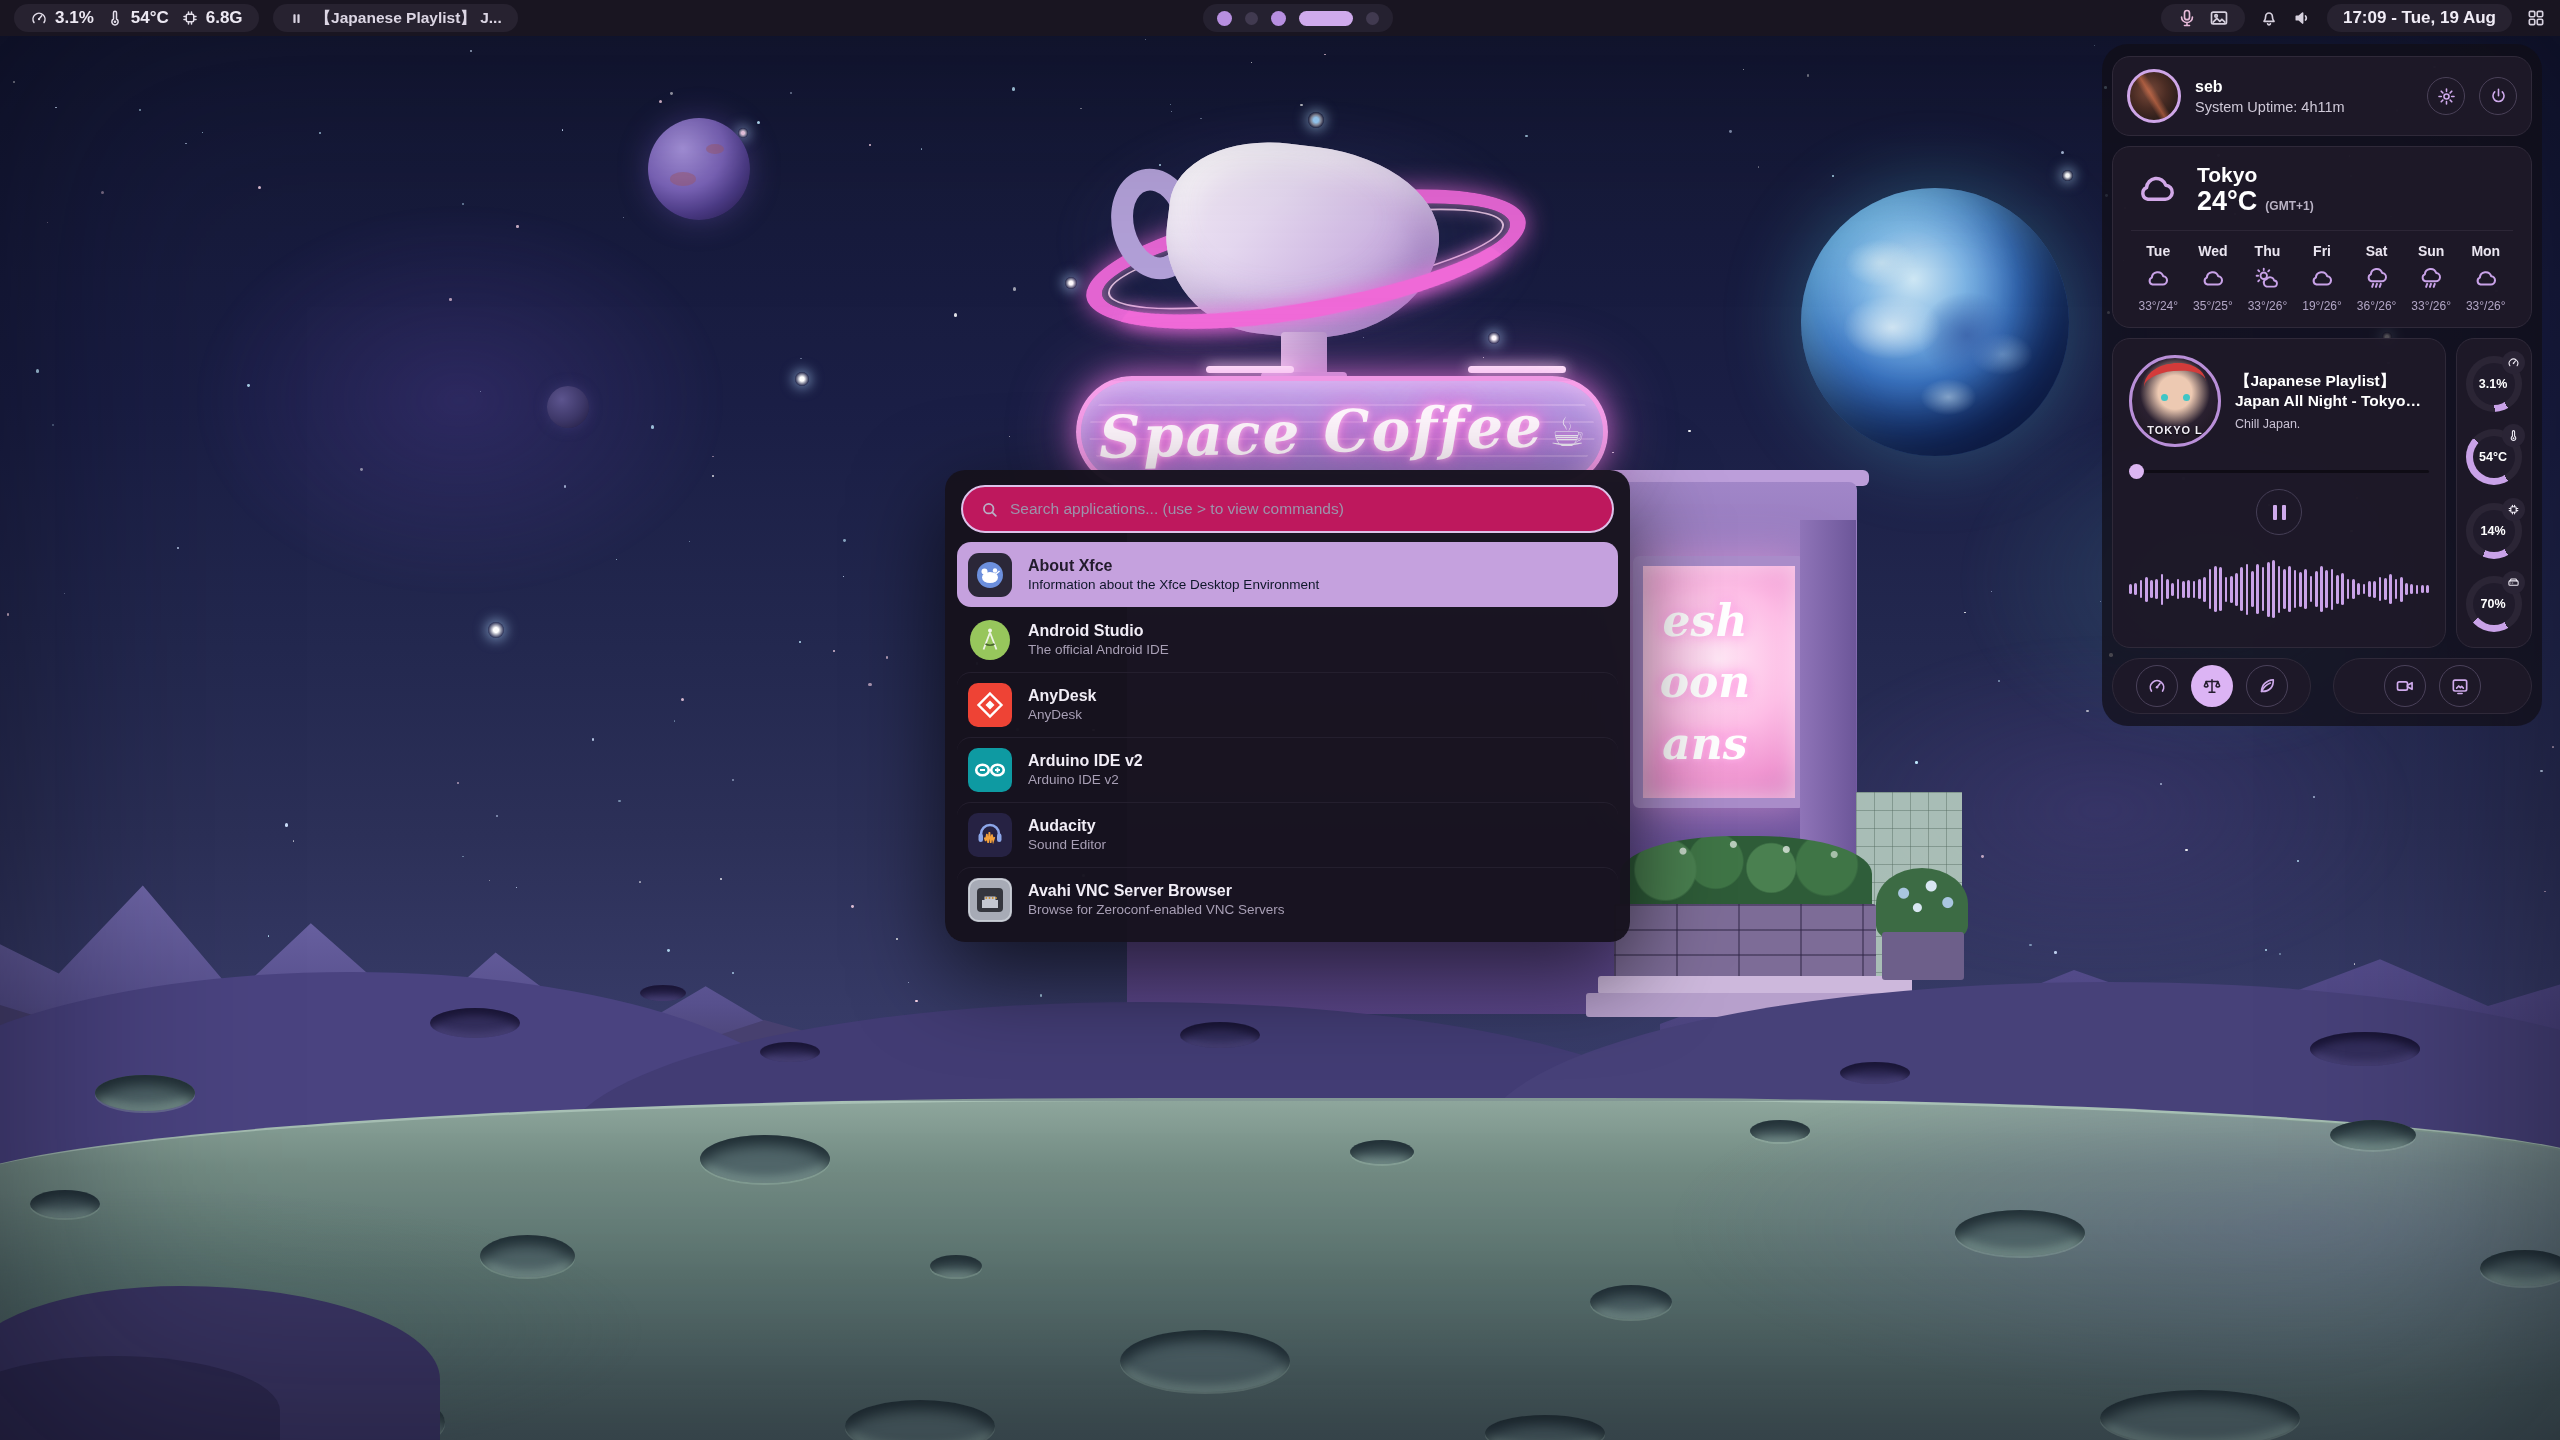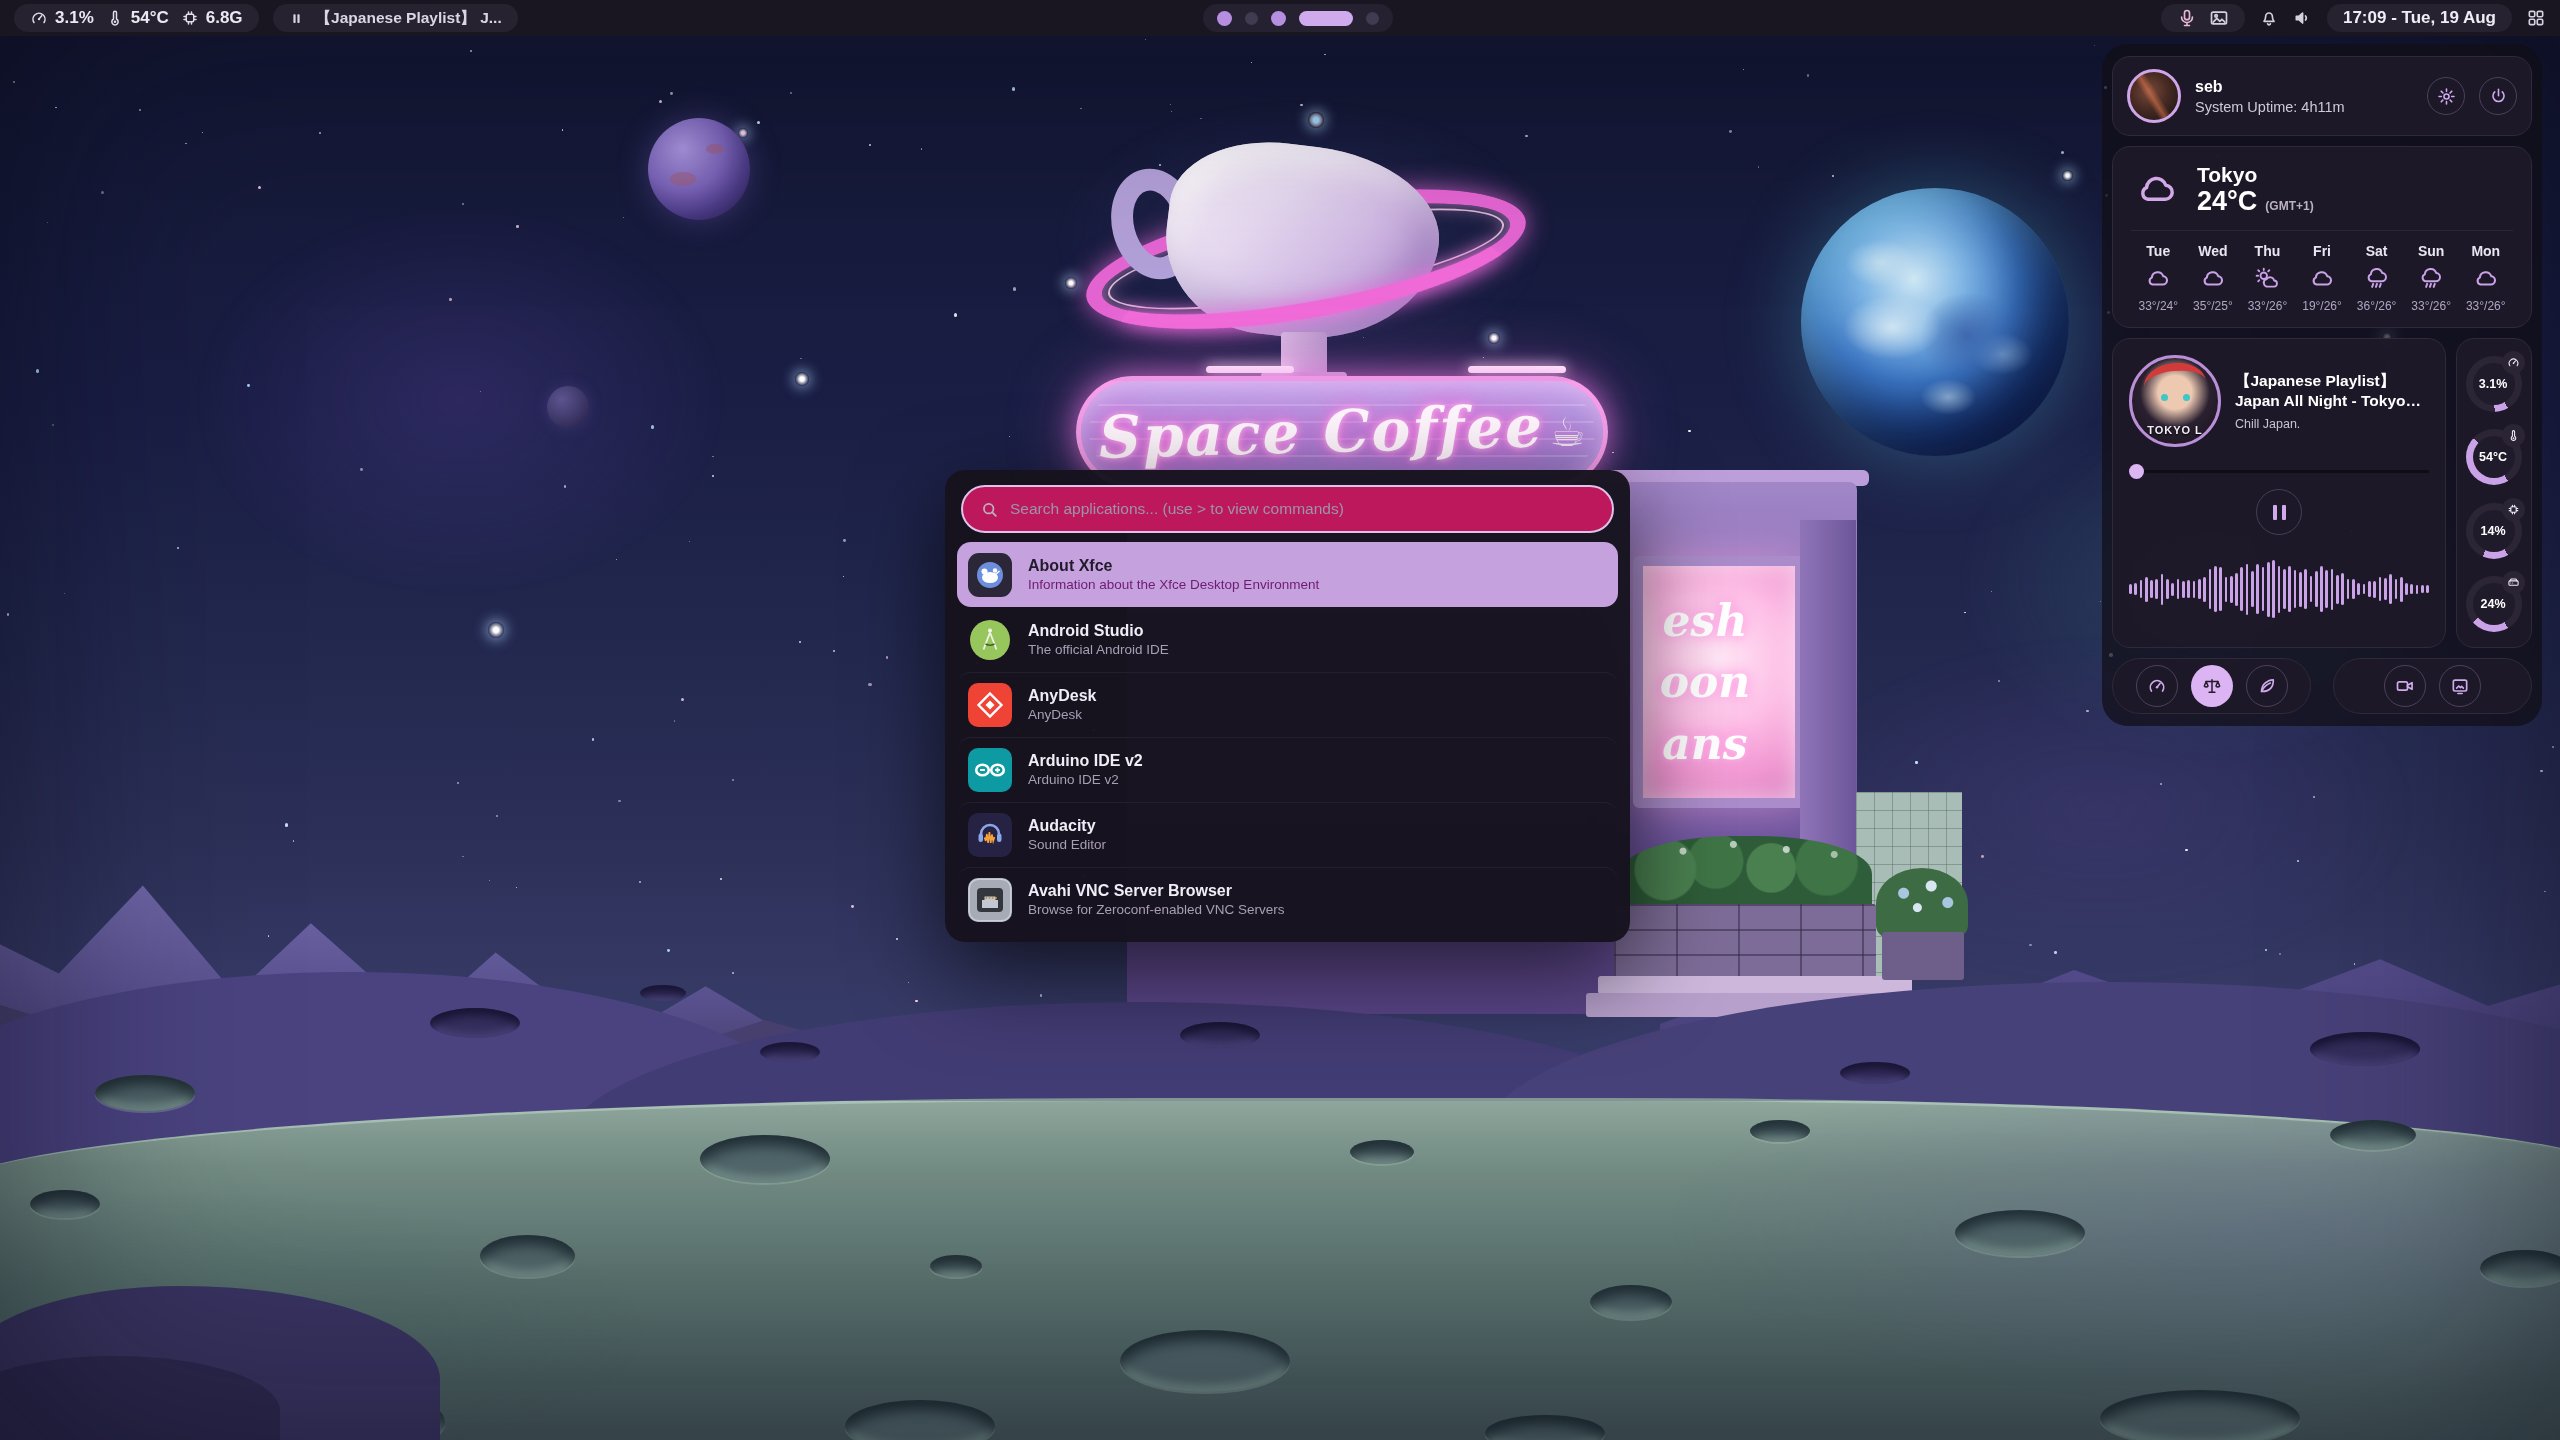--- a/index.html
+++ b/index.html
@@ -146,21 +146,21 @@
      border-top:1px solid #241f2e}
   .row:first-child{border-top-color:transparent}
   .row.selected{background:#c5a1de;border-top-color:transparent}
   .row.selected + .row{border-top-color:transparent}
   .app-icon{width:44px;height:44px;flex:0 0 auto}
   .app-icon svg{display:block;width:44px;height:44px}
   .row .txt{display:flex;flex-direction:column;gap:3px;min-width:0}
   .row .t1{font-weight:bold;font-size:16px;color:#f1edf6;line-height:1.05}
   .row .t2{font-size:13.5px;color:#a89fb5;line-height:1.05}
   .row.selected .t1{color:#221b2c}
-  .row.selected .t2{color:#701a75}
+  .row.selected .t2{color:#0f172a}
 
   
   .sidebar{position:absolute;left:2102px;top:44px;width:440px;border-radius:26px;z-index:40;
      background:rgba(17,14,22,.72);padding:12px 10px;display:flex;flex-direction:column;gap:10px}
   .card{background:rgba(30,25,40,.92);border:1px solid #2f2939;border-radius:18px}
   .user-card{display:flex;align-items:center;gap:14px;padding:12px 14px;height:80px}
   .avatar{width:54px;height:54px;border-radius:50%;border:3px solid #cfa6e8;overflow:hidden;flex:0 0 auto;cursor:pointer;
      background:radial-gradient(circle at 40% 40%,#7a4a3a 0%,#4a2c24 42%,#241a18 82%)}
   .avatar::after{content:"";display:block;width:100%;height:100%;
      background:linear-gradient(58deg,transparent 38%,rgba(232,122,80,.55) 47%,transparent 57%)}
@@ -904,21 +904,21 @@
             <span class="ic">
               <svg viewBox="0 0 24 24" fill="none" stroke="currentColor" stroke-linecap="round" stroke-linejoin="round" stroke-width="2">
                 <rect x="7" y="7" width="10" height="10" rx="2"></rect>
                 <path d="M10 7V4M14 7V4M10 20v-3M14 20v-3M7 10H4M7 14H4M20 10h-3M20 14h-3"></path>
               </svg>
             </span>
           </span>
         </div>
         <div class="gauge">
           <span class="g-ring" style="background:conic-gradient(from 150deg, #c9a2e8 0 22%, #2b2535 22% 100%)"></span>
-    <span class="g-label">24%</span>
+    <span class="g-label">70%</span>
     <span class="g-badge">
             <span class="ic">
               <svg viewBox="0 0 24 24" fill="none" stroke="currentColor" stroke-linecap="round" stroke-linejoin="round" stroke-width="2">
                 <rect x="3.5" y="9" width="17" height="8" rx="2"></rect>
                 <path d="M5.5 9l2-3.5h9l2 3.5M7 13h.01M10.5 13h.01"></path>
               </svg>
             </span>
           </span>
         </div>
       </div>

